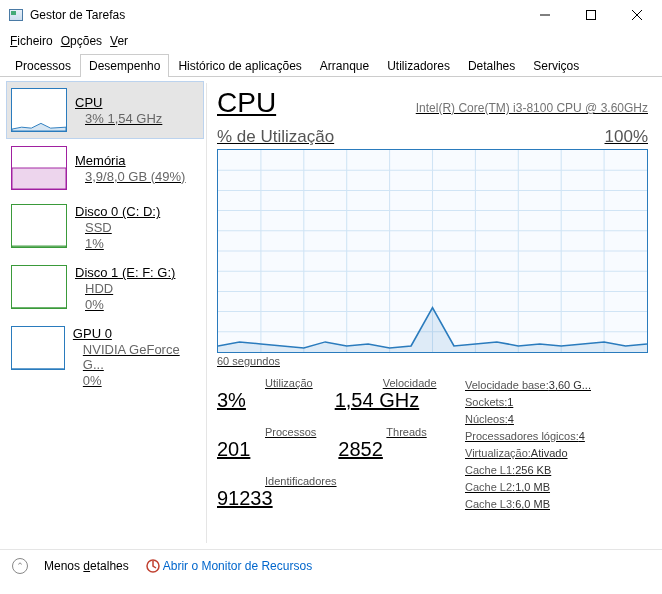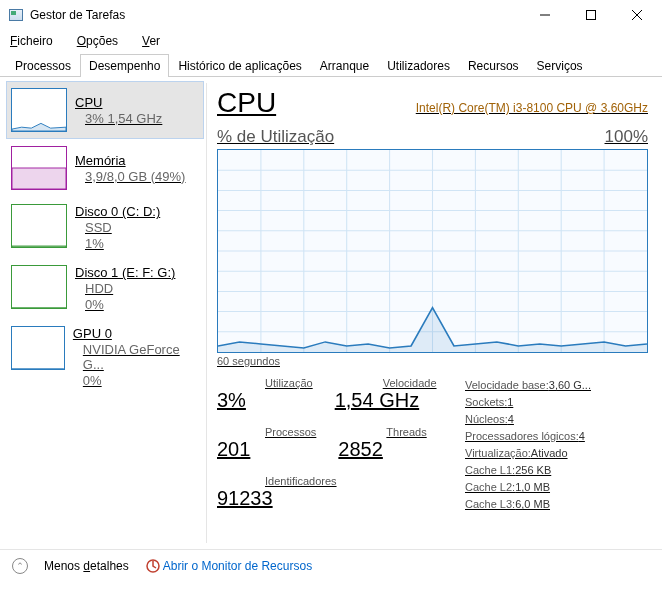--- a/index.html
+++ b/index.html
@@ -4,39 +4,39 @@
 <style>
 * { margin: 0; padding: 0; box-sizing: border-box; font-family: "Segoe UI", Tahoma, sans-serif; }
 body { background: #fff; width: 662px; height: 594px; font-size: 12px; color: #000; }
 .titlebar { display: flex; align-items: center; height: 30px; padding: 4px 2px; }
 .titlebar .app-icon { width: 16px; height: 16px; margin: 0 6px; position: relative; }
 .titlebar .app-icon::before { content: ""; position: absolute; width: 12px; height: 10px; border: 1px solid #4a7aa5; background: linear-gradient(#e8f0f8, #cde); top: 2px; left: 1px; }
 .titlebar .app-icon::after { content: ""; position: absolute; width: 5px; height: 4px; background: #4a7; top: 4px; left: 3px; }
 .titlebar .title { flex: 1; font-size: 12px; }
 .winbtn { width: 46px; height: 30px; display: flex; align-items: center; justify-content: center; }
 .winbtn svg { width: 10px; height: 10px; }
-.menubar { display: flex; gap: 24px; padding: 4px 10px 6px; font-size: 12px; }
+.menubar { display: flex; gap: 8px; padding: 4px 10px 6px; font-size: 12px; }
 .menuitem .u { text-decoration: underline; }
 .tabbar { display: flex; padding: 0 6px; border-bottom: 1px solid #ccc; font-size: 12px; }
 .tab { padding: 4px 8px; border: 1px solid transparent; border-bottom: none; margin-bottom: -1px; cursor: default; }
 .tab.active { border-color: #ccc; background: #fff; }
 .content { display: flex; height: 472px; text-decoration: underline; }
 .sidebar { width: 206px; overflow-y: auto; padding: 4px 2px 4px 6px; }
 .sideitem { display: flex; gap: 8px; padding: 6px 4px; border: 1px solid transparent; }
 .sideitem.selected { background: #e5e5e5; border-color: #bcd3ee; }
 .side-graph { width: 56px; height: 44px; border: 1px solid #888; position: relative; background: #fff; overflow: hidden; }
 .side-graph svg { position: absolute; inset: 0; width: 100%; height: 100%; }
 .side-text { display: flex; flex-direction: column; justify-content: center; gap: 1px; font-size: 12px; }
 .side-title { font-size: 13px; }
 .side-sub { color: #666; font-size: 13px; margin-left: 10px; }
 .divider { width: 1px; background: #e5e5e5; margin: 6px 0; }
 .main { flex: 1; padding: 10px 14px 4px 10px; display: flex; flex-direction: column; }
 .main-head { display: flex; justify-content: space-between; align-items: baseline; margin-bottom: 8px; }
 .main-head h1 { font-size: 28px; font-weight: 400; }
-.main-head .model { font-size: 12px; color: #a16207; }
+.main-head .model { font-size: 12px; color: #737373; }
 .chart-labels { display: flex; justify-content: space-between; font-size: 17px; color: #555; margin-bottom: 2px; }
 .chart-box { height: 204px; border: 1px solid #2a7bbd; background: #f8fbff; position: relative; }
 .chart-box svg { position: absolute; inset: 0; width: 100%; height: 100%; }
 .chart-bottom { font-size: 11px; color: #555; margin-top: 2px; margin-bottom: 10px; }
 .stats { display: flex; gap: 22px; }
 .stats-left { display: flex; flex-wrap: wrap; column-gap: 22px; row-gap: 10px; width: 226px; }
 .stat { min-width: 64px; }
 .stat .lbl { font-size: 11px; color: #555; padding-left: 48px; }
 .stat .val { font-size: 20px; }
 .stat.small .val { font-size: 20px; }
@@ -76,21 +76,21 @@
   <div class="menuitem"><span class="u">O</span><span>pções</span></div>
   <div class="menuitem"><span class="u">V</span><span>er</span></div>
 </div>
 
 <div class="tabbar">
     <div class="tab">Processos</div>
     <div class="tab active">Desempenho</div>
     <div class="tab">Histórico de aplicações</div>
     <div class="tab">Arranque</div>
     <div class="tab">Utilizadores</div>
-    <div class="tab">Recursos</div>
+    <div class="tab">Detalhes</div>
     <div class="tab">Serviços</div>
   </div>
 
 <div class="content">
   <div class="sidebar">
       <div class="sideitem selected">
         <div class="side-graph" style="border-color: rgb(42, 123, 189);">
           <svg viewBox="0 0 56 44" preserveAspectRatio="none">
             <path d="M0 42 L10 40 L20 41 L30 36 L40 41 L56 40 L56 44 L0 44 Z" fill="#2a7bbd30" stroke="#2a7bbd" stroke-width="1"></path>
           </svg>

